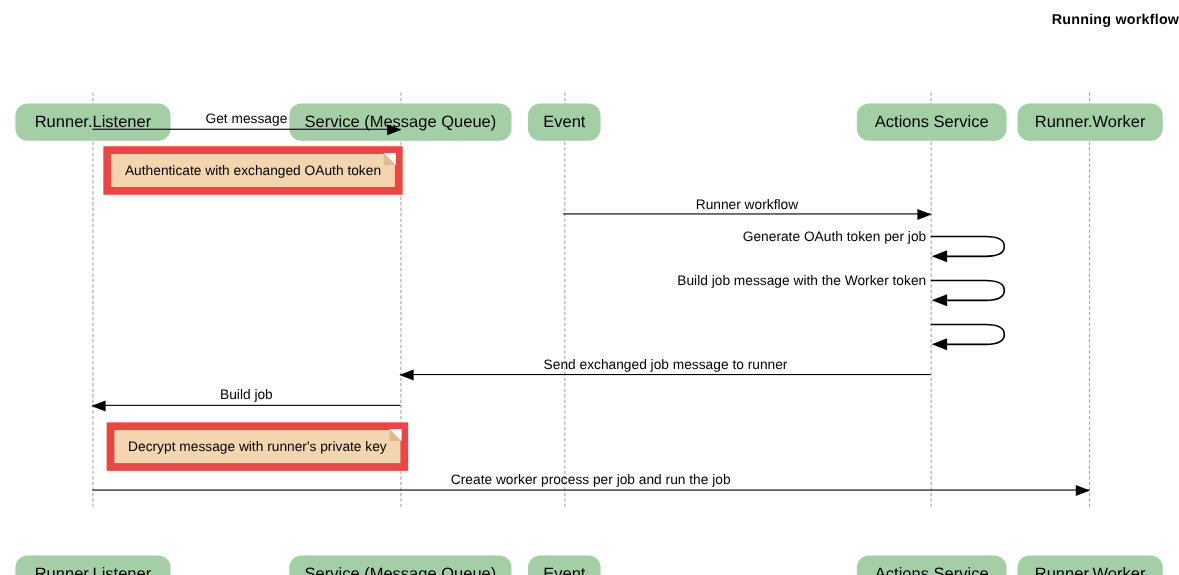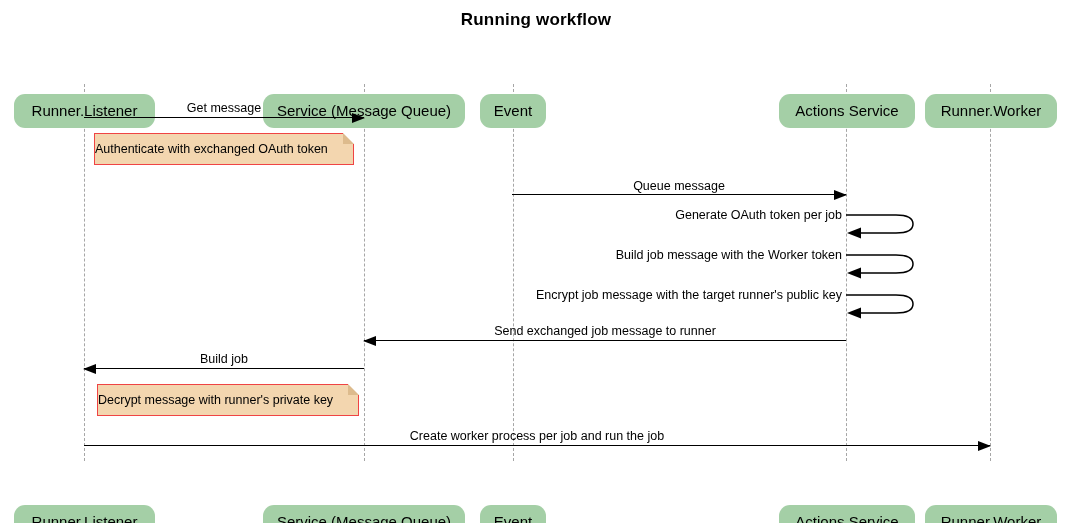--- a/index.html
+++ b/index.html
@@ -1,22 +1,22 @@
 <!DOCTYPE html>
 <html><head>
 <meta charset="utf-8">
 <style>
   html,body{margin:0;padding:0;background:#ffffff;}
   .canvas{
     position:relative;width:1072px;height:523px;background:#ffffff;
     font-family:"Liberation Sans","DejaVu Sans",sans-serif;color:#000;overflow:hidden;
   }
   .title{
-    position:absolute;left:0;top:10px;width:100%;text-align:center;
-    font-size:17px;font-weight:bold;letter-spacing:0.2px;
+    position:absolute;left:0;top:10px;width:100%;text-align:right;
+    font-size:13px;font-weight:bold;letter-spacing:0.2px;
   }
   .actor{
     position:absolute;height:34px;line-height:34px;background:#A4CFA6;
     border-radius:11px;text-align:center;font-size:15px;white-space:nowrap;margin-top:44px;
   }
   .lifeline{
     position:absolute;top:84px;height:377px;width:0;
     border-left:1px dashed #a6a6a6;
   }
   .msg-label{
@@ -27,22 +27,22 @@
   .arrow{position:absolute;height:1.4px;background:#000;}
   .head{
     position:absolute;top:50%;width:0;height:0;
     border-top:5.5px solid transparent;border-bottom:5.5px solid transparent;
     transform:translateY(-50%);
   }
   .head.r{right:-1px;border-left:13px solid #000;}
   .head.l{left:-1px;border-right:13px solid #000;}
   .selfloop{position:absolute;}
   .note{
-    position:absolute;background:#F3D6AF;border:1px solid #ef4444;
-    font-size:12.5px;text-align:left;height:30px;line-height:30px;white-space:nowrap;
+    position:absolute;background:#F3D6AF;border:7px solid #ef4444;
+    font-size:12.5px;text-align:center;height:30px;line-height:30px;white-space:nowrap;
   }
   .note::before{
     content:"";position:absolute;top:-1px;right:-1px;width:0;height:0;
     border-style:solid;border-width:0 11px 11px 0;
     border-color:#ffffff #ffffff #DDBB8D #DDBB8D;
   }
 </style>
 </head>
 <body>
 
@@ -62,38 +62,37 @@
   <div class="actor" style="left:779px;top:50px;width:136px">Actions Service</div>
   <div class="actor" style="left:925px;top:50px;width:132px">Runner.Worker</div>
 
   <div class="msg-label" style="left:84px;width:280px;top:100px">Get message</div>
   <div class="arrow" style="left:84px;width:280px;top:117px">
     <i class="head r"></i>
   </div>
 
   <div class="note" style="left:94px;top:133px;width:258px">Authenticate with exchanged OAuth token</div>
 
-  <div class="msg-label" style="left:512px;width:334px;top:178px">Queue message</div>
+  <div class="msg-label" style="left:512px;width:334px;top:178px">Runner workflow</div>
   <div class="arrow" style="left:512px;width:334px;top:194px">
     <i class="head r"></i>
   </div>
 
   <div class="msg-label right" style="right:230px;top:207px">Generate OAuth token per job</div>
   <svg class="selfloop" style="left:846px;top:213px" width="70" height="27">
     <path d="M 0 2 L 50 2 Q 67 2 67 11 Q 67 20 50 20 L 15 20" fill="none" stroke="#000" stroke-width="1.5"></path>
     <polygon points="1,20 15,14.5 15,25.5" fill="#000"></polygon>
   </svg>
 
   <div class="msg-label right" style="right:230px;top:247px">Build job message with the Worker token</div>
   <svg class="selfloop" style="left:846px;top:253px" width="70" height="27">
     <path d="M 0 2 L 50 2 Q 67 2 67 11 Q 67 20 50 20 L 15 20" fill="none" stroke="#000" stroke-width="1.5"></path>
     <polygon points="1,20 15,14.5 15,25.5" fill="#000"></polygon>
   </svg>
 
-  <div class="msg-label right" style="right:230px;top:287px">Encrypt job message with the target runner's public key</div>
   <svg class="selfloop" style="left:846px;top:293px" width="70" height="27">
     <path d="M 0 2 L 50 2 Q 67 2 67 11 Q 67 20 50 20 L 15 20" fill="none" stroke="#000" stroke-width="1.5"></path>
     <polygon points="1,20 15,14.5 15,25.5" fill="#000"></polygon>
   </svg>
 
   <div class="msg-label" style="left:364px;width:482px;top:323px">Send exchanged job message to runner</div>
   <div class="arrow" style="left:364px;width:482px;top:340px">
     <i class="head l"></i>
   </div>
 

